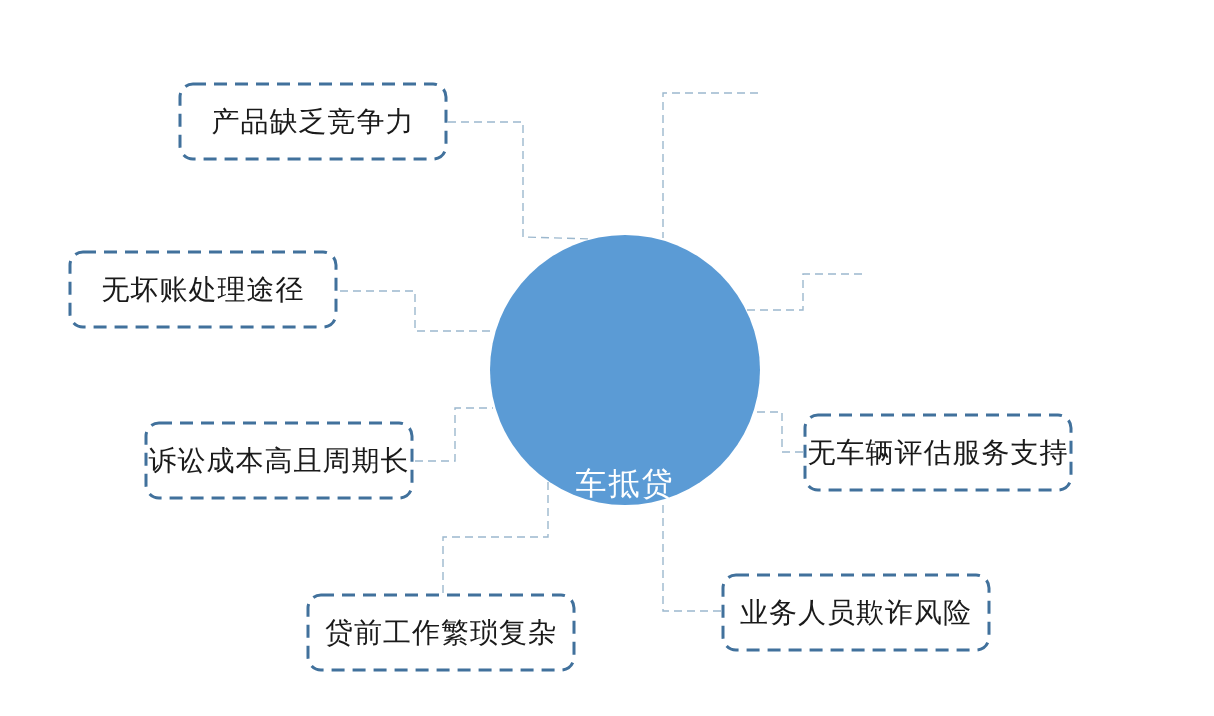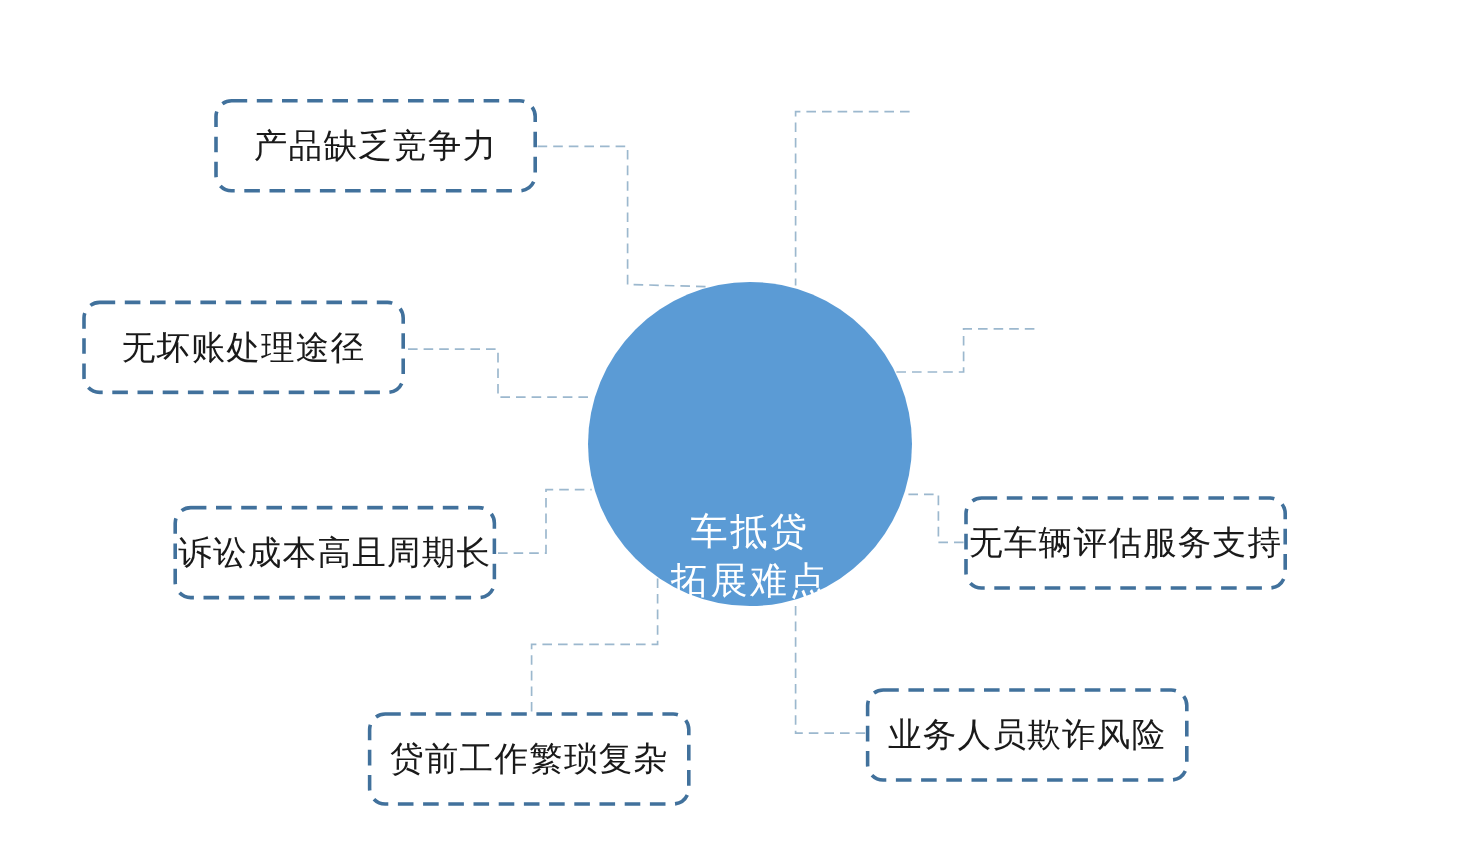--- a/index.html
+++ b/index.html
@@ -123,17 +123,16 @@
   <div class="node n8">
     <svg width="270" height="79" xmlns="http://www.w3.org/2000/svg">
       <rect x="2" y="2" width="266" height="75" rx="13" fill="#ffffff" stroke="#41719c" stroke-width="3" stroke-dasharray="13 8"></rect>
     </svg>
     <span class="node-label">业务人员欺诈风险</span>
   </div>
 
   <div class="center-circle">
     <div class="center-text">
       <span>车抵贷</span>
-      <span>拓展难点</span>
     </div>
   </div>
 
 </div>
 
 </body></html>

